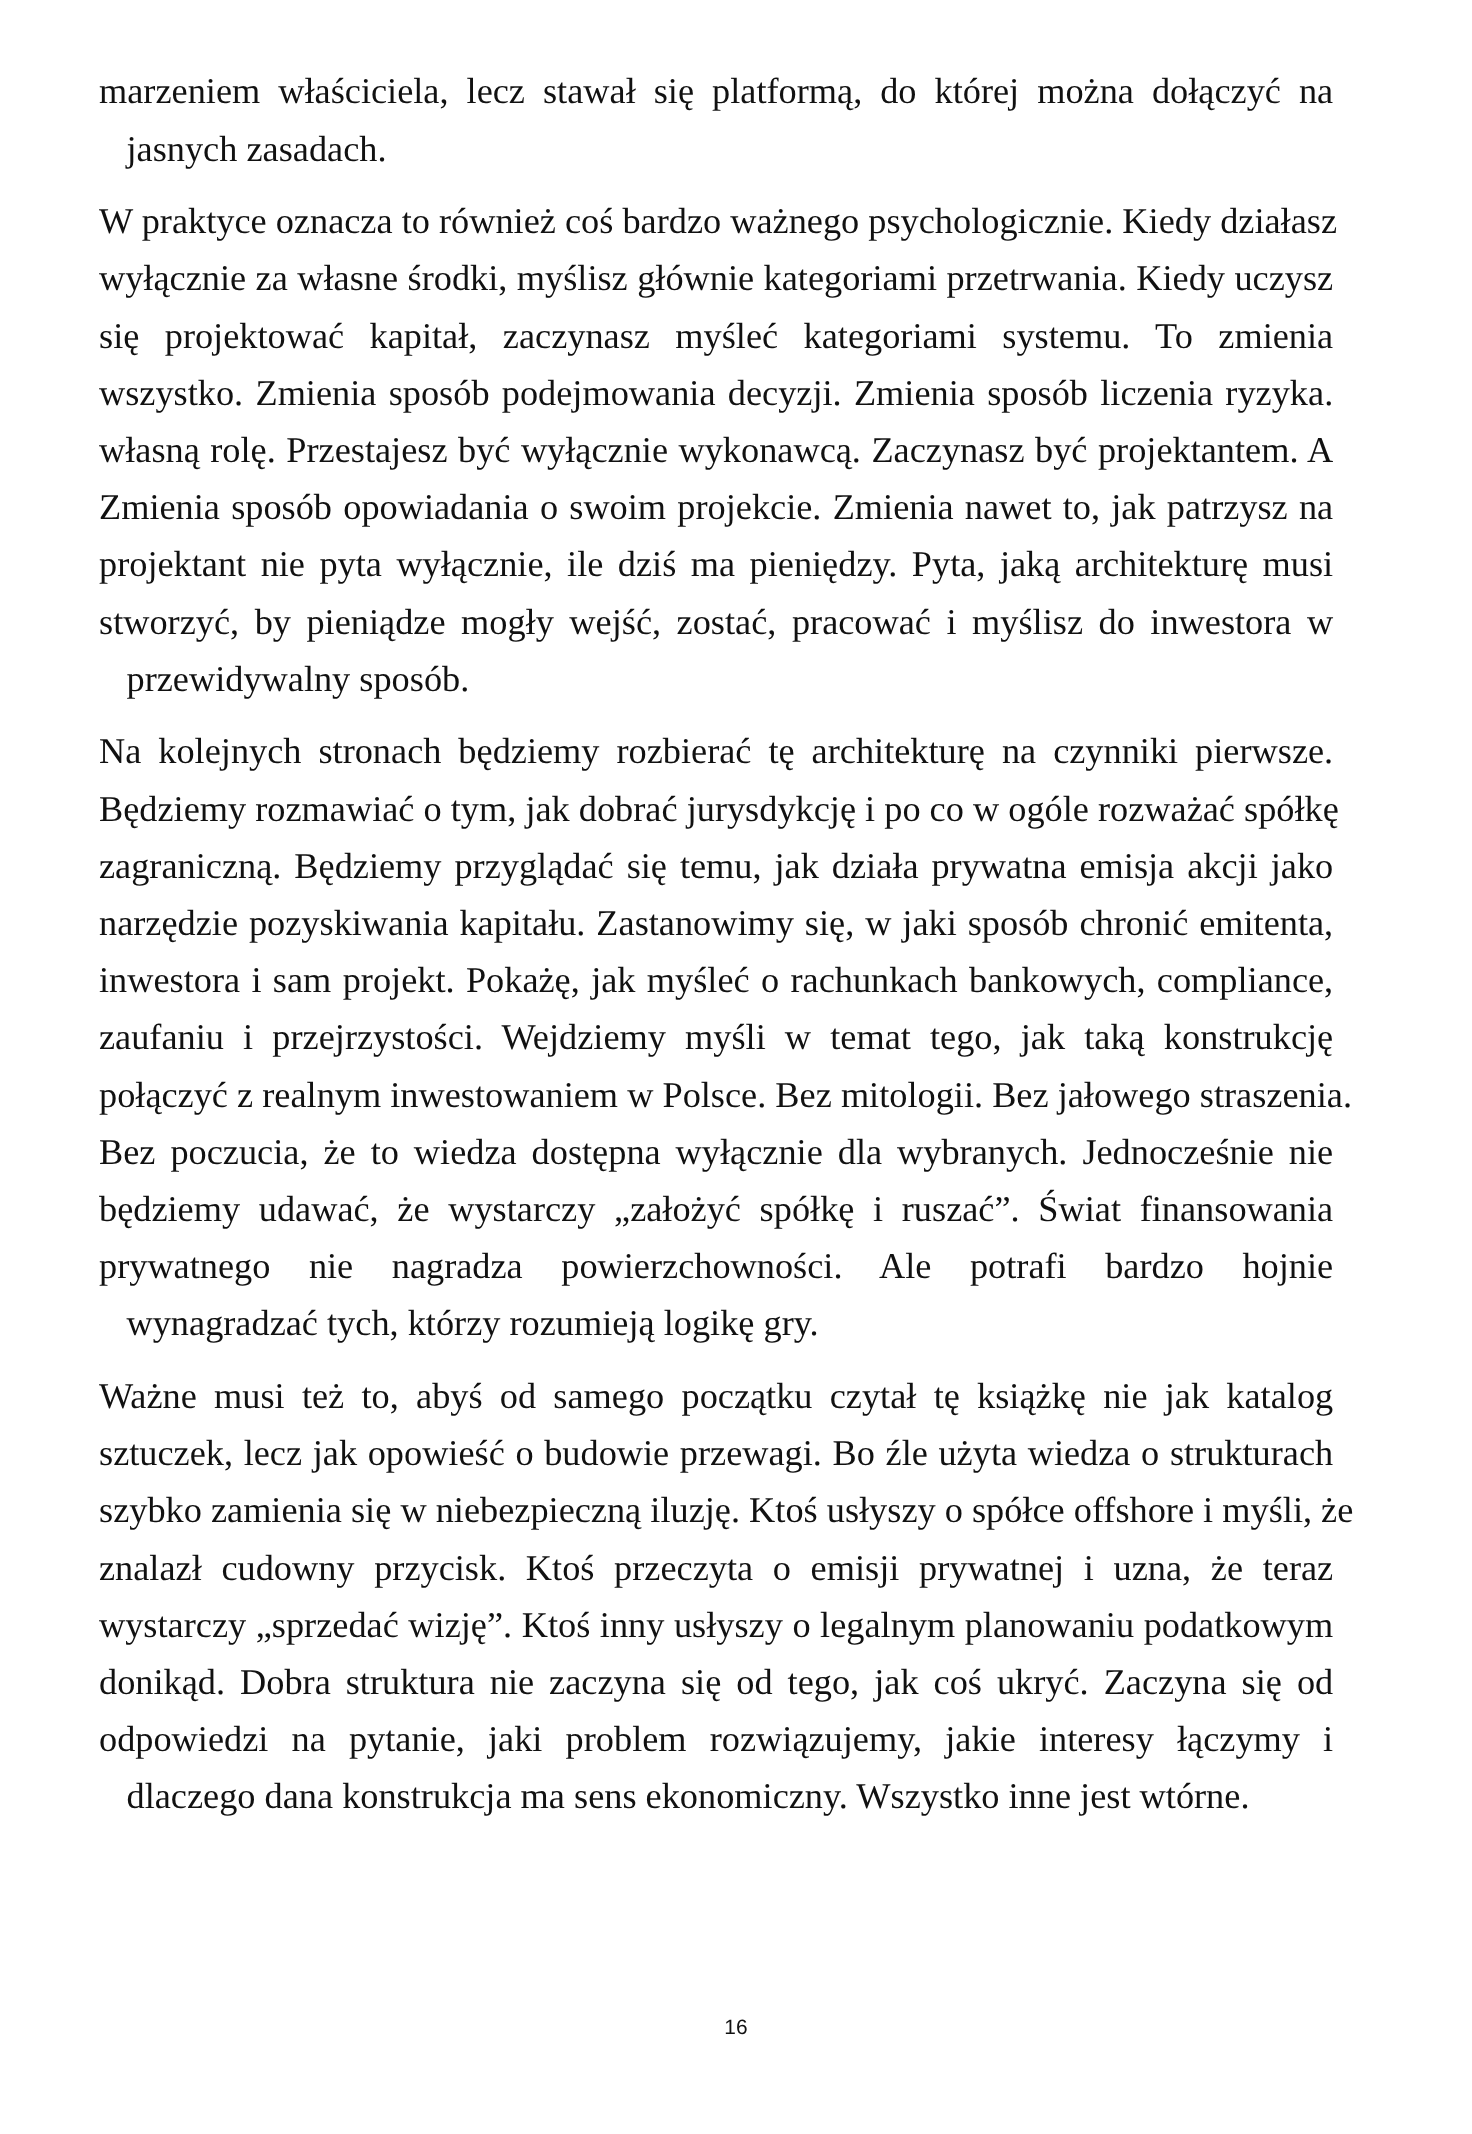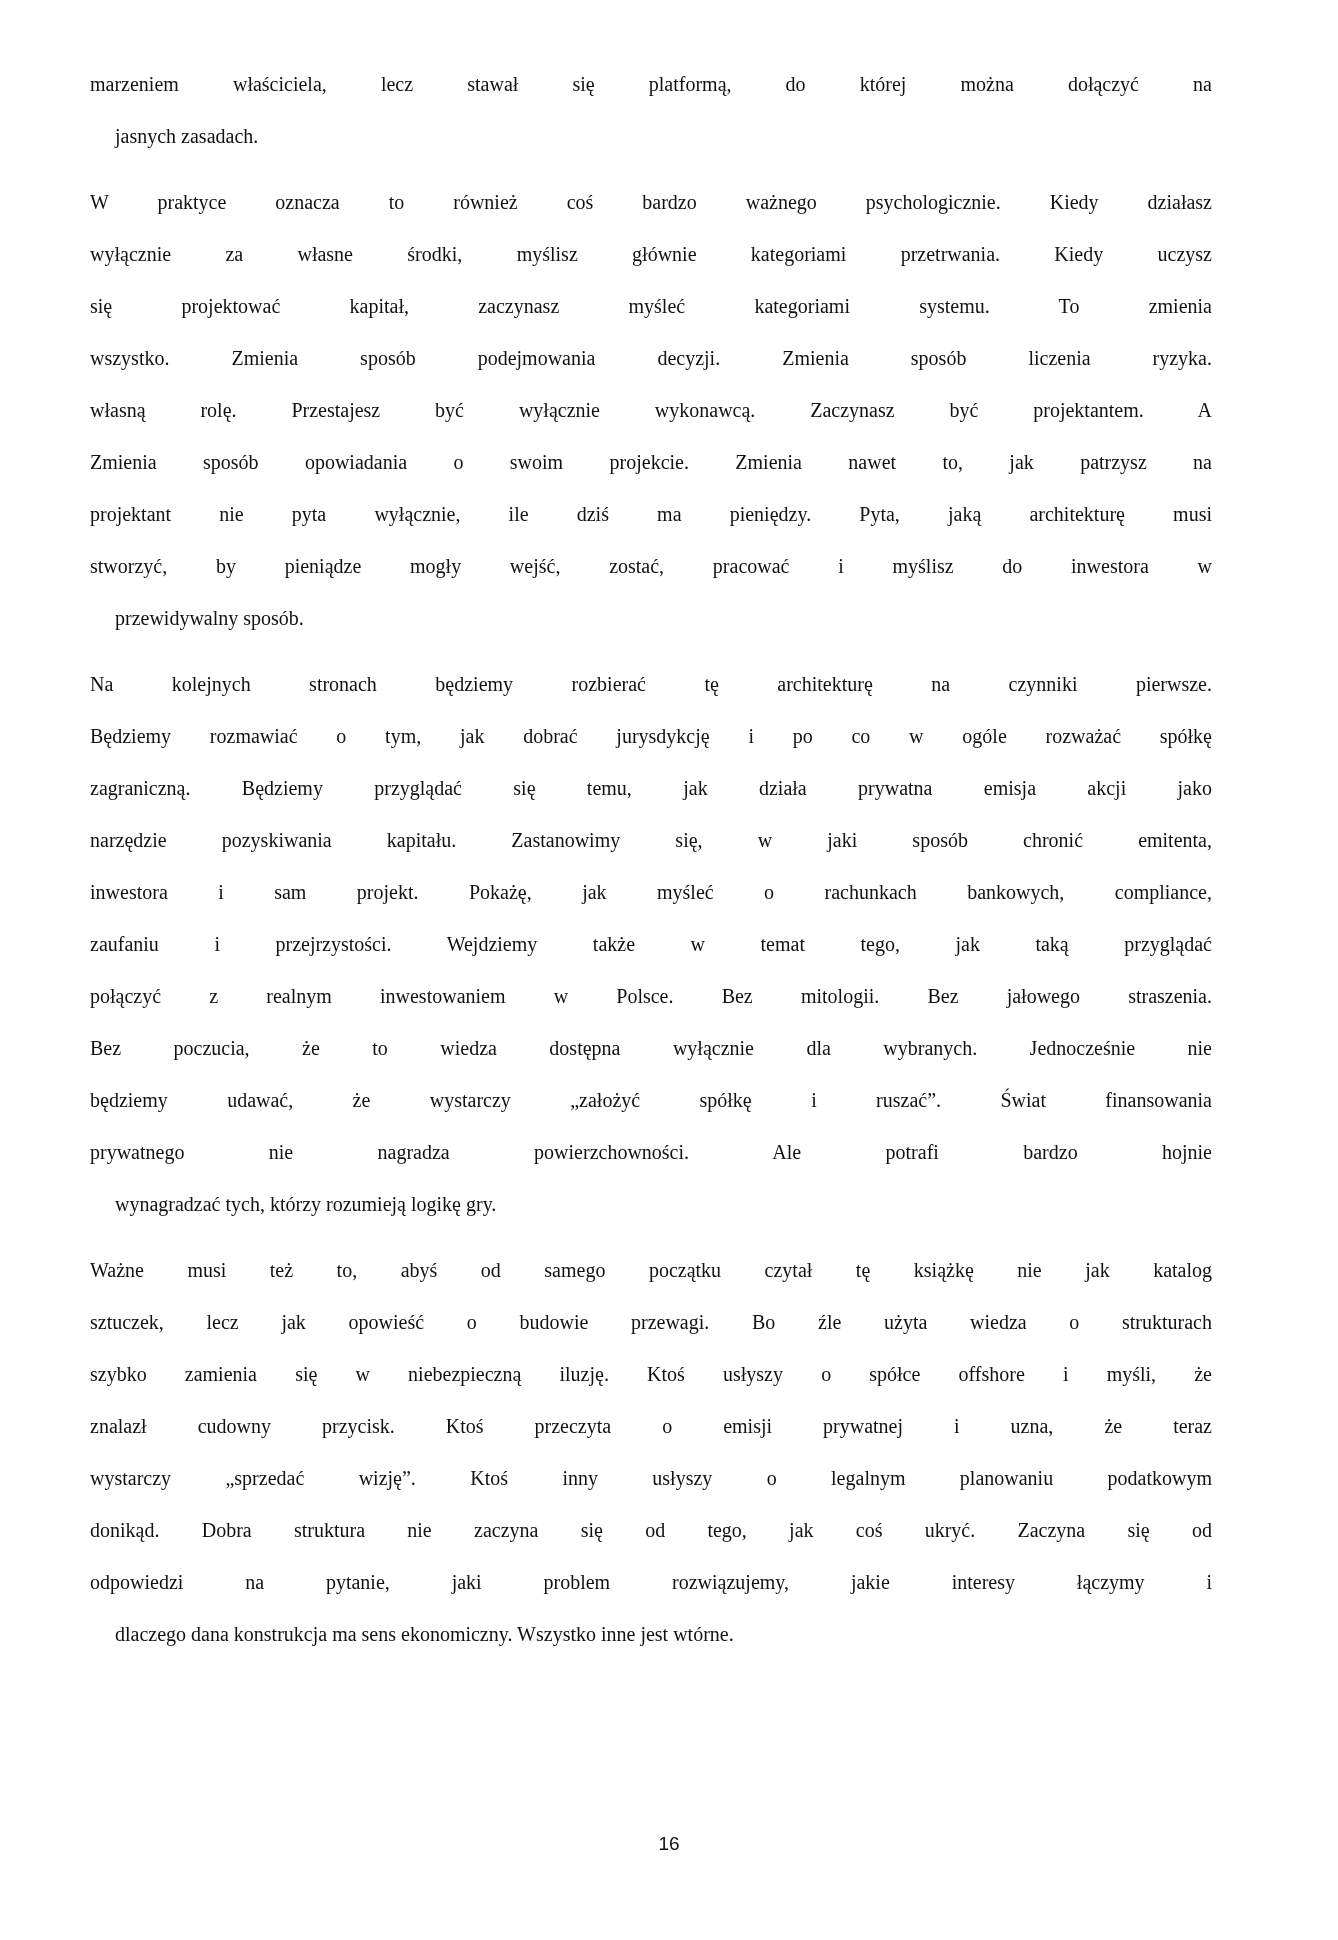--- a/index.html
+++ b/index.html
@@ -1,21 +1,21 @@
 <!DOCTYPE html>
 <html><head>
 <meta charset="utf-8">
 <style>
   html, body { margin: 0; padding: 0; background: #ffffff; }
   body { width: 1338px; height: 1940px; position: relative; overflow: hidden; }
   .page { position: absolute; left: 0; top: 0; width: 1338px; height: 1940px; background: #ffffff; }
   .text-block {
     position: absolute; left: 90px; width: 1122px;
     font-family: "Liberation Serif", "DejaVu Serif", serif;
-    font-size: 20px; color: #111111;
+    font-size: 33px; color: #111111;
   }
   .line {
     height: 52px; line-height: 52px;
     white-space: nowrap;
     text-align: justify; text-align-last: justify;
     overflow: visible;
   }
   .line.last { text-align-last: left; margin-left: 25px; }
   .para { margin-bottom: 14px; }
   .page-number {
@@ -46,21 +46,21 @@
       <div class="line">stworzyć, by pieniądze mogły wejść, zostać, pracować i myślisz do inwestora w</div>
       <div class="line last">przewidywalny sposób.</div>
     </div>
 
     <div class="para">
       <div class="line">Na kolejnych stronach będziemy rozbierać tę architekturę na czynniki pierwsze.</div>
       <div class="line">Będziemy rozmawiać o tym, jak dobrać jurysdykcję i po co w ogóle rozważać spółkę</div>
       <div class="line">zagraniczną. Będziemy przyglądać się temu, jak działa prywatna emisja akcji jako</div>
       <div class="line">narzędzie pozyskiwania kapitału. Zastanowimy się, w jaki sposób chronić emitenta,</div>
       <div class="line">inwestora i sam projekt. Pokażę, jak myśleć o rachunkach bankowych, compliance,</div>
-      <div class="line">zaufaniu i przejrzystości. Wejdziemy także w temat tego, jak taką przyglądać</div>
+      <div class="line">zaufaniu i przejrzystości. Wejdziemy myśli w temat tego, jak taką konstrukcję</div>
       <div class="line">połączyć z realnym inwestowaniem w Polsce. Bez mitologii. Bez jałowego straszenia.</div>
       <div class="line">Bez poczucia, że to wiedza dostępna wyłącznie dla wybranych. Jednocześnie nie</div>
       <div class="line">będziemy udawać, że wystarczy „założyć spółkę i ruszać”. Świat finansowania</div>
       <div class="line">prywatnego nie nagradza powierzchowności. Ale potrafi bardzo hojnie</div>
       <div class="line last">wynagradzać tych, którzy rozumieją logikę gry.</div>
     </div>
 
     <div class="para">
       <div class="line">Ważne musi też to, abyś od samego początku czytał tę książkę nie jak katalog</div>
       <div class="line">sztuczek, lecz jak opowieść o budowie przewagi. Bo źle użyta wiedza o strukturach</div>

